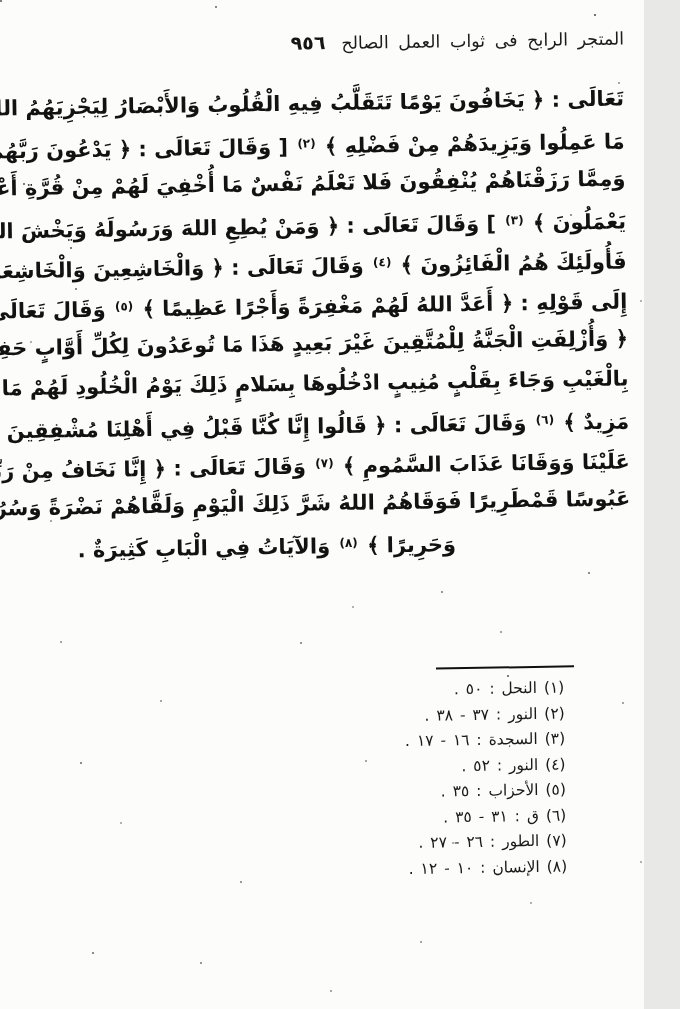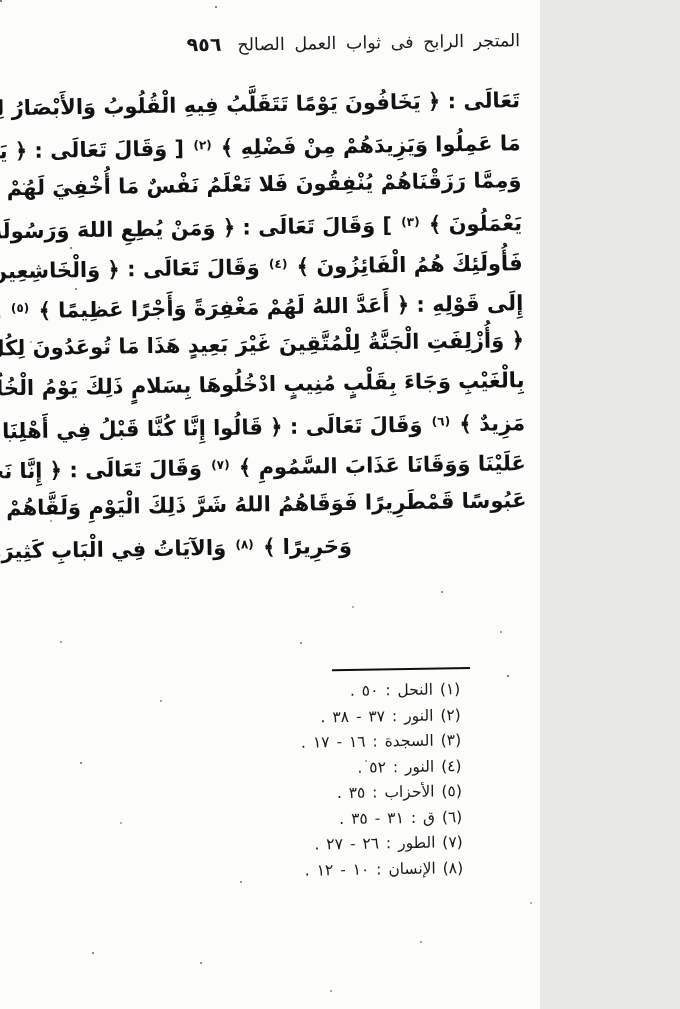--- a/index.html
+++ b/index.html
@@ -3,21 +3,21 @@
 <meta charset="utf-8">
 <style>
   html,body{margin:0;padding:0;}
   body{
     width:680px;height:1009px;
     background:#e8e8e6;
     font-family:"DejaVu Sans",sans-serif;
   }
   .page{
     position:relative;
-    width:540px;height:1009px;
+    width:644px;height:1009px;
     background:#fcfcfa;
     overflow:hidden;
     color:#161616;
   }
   
   .tilt{
     position:absolute;inset:0;
     transform:rotate(-0.9deg);
     transform-origin:655px 30px;
   }

